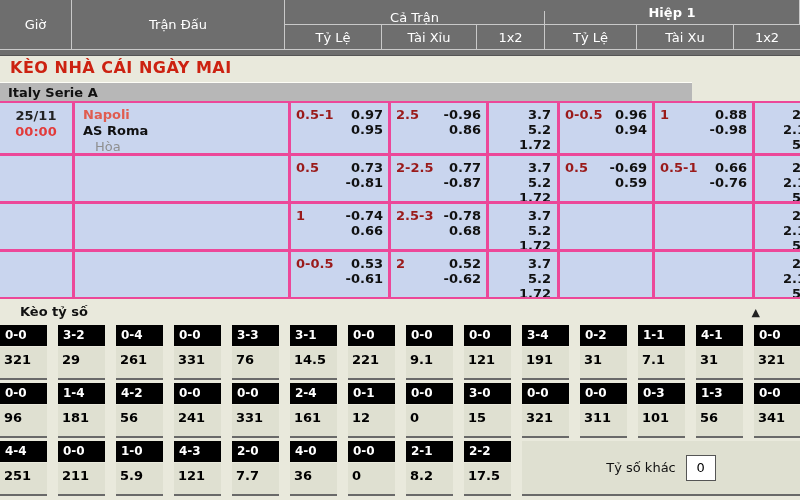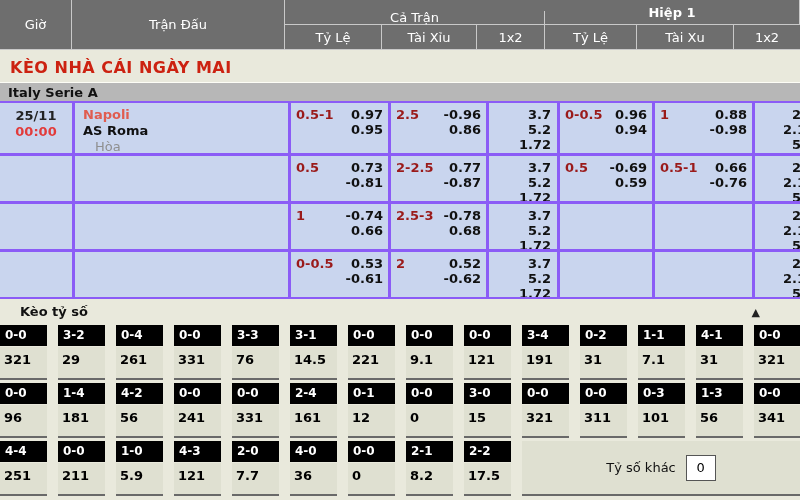--- a/index.html
+++ b/index.html
@@ -4,41 +4,41 @@
 <style>
   html,body{margin:0;padding:0;}
   body{font-family:"DejaVu Sans","Liberation Sans",sans-serif;background:#e9e9dc;}
   #app{position:relative;width:800px;height:500px;background:#e9e9dc;overflow:hidden;}
 
   
   .strip{position:absolute;top:0;left:283px;width:88px;height:3px;
     background:linear-gradient(to right,#2438c8 0 40%,#2e8b2e 40% 100%);}
 
   
-  .hdr{position:absolute;top:0;left:0;width:800px;height:50px;
+  .hdr{position:absolute;top:0;left:0;width:800px;height:56px;
     display:grid;grid-template-columns:72px 213px 97px 95px 68px 92px 97px 66px;
     grid-template-rows:25px 25px;background:#6e6e6e;border-bottom:1px solid #555;box-sizing:border-box;}
   .hc{color:#fff;font-size:13px;display:flex;align-items:center;justify-content:center;
     border-right:1px solid #c9c9c9;border-bottom:1px solid #c9c9c9;box-sizing:border-box;}
   .hc.rowspan{grid-row:1/3;}
   .hc.ft{grid-column:3/6;margin-top:11px;}
   .hc.h1{grid-column:6/9;font-weight:bold;}
   .hc:last-child{border-right:none;}
 
   
   .title{position:absolute;top:50px;left:0;width:800px;height:30px;
     color:#cc2211;font-size:16px;font-weight:bold;padding:8px 0 0 10px;box-sizing:border-box;letter-spacing:.5px;}
 
   
-  .league{position:absolute;top:82px;left:0;width:800px;height:19px;background:#b7b7b7;
+  .league{position:absolute;top:82px;left:0;width:692px;height:19px;background:#b7b7b7;
     font-size:13px;font-weight:bold;color:#111;line-height:19px;padding-left:8px;box-sizing:border-box;
     border-top:1px solid #fdfdf6;}
 
   
-  .odds{position:absolute;top:101px;left:0;width:800px;background:#8b5cf6;
+  .odds{position:absolute;top:101px;left:0;width:800px;background:#ec4899;
     display:grid;grid-template-columns:72px 213px 97px 95px 68px 92px 97px 66px;
     grid-template-rows:50px 45px 45px 45px;gap:3px;padding:2px 0;box-sizing:border-box;}
   .oc{background:#c9d5ee;font-size:13px;font-weight:bold;color:#111;box-sizing:border-box;overflow:hidden;}
   .oc.time{display:flex;flex-direction:column;align-items:center;padding-top:5px;line-height:16px;}
   .oc.time .d{color:#222;}
   .oc.time .t{color:#e23b3b;}
   .oc.teams{padding:4px 0 0 8px;line-height:16px;}
   .oc.teams .home{color:#e05c50;}
   .oc.teams .away{color:#111;}
   .oc.teams .draw{color:#8f8f8f;font-weight:normal;margin-left:12px;}

